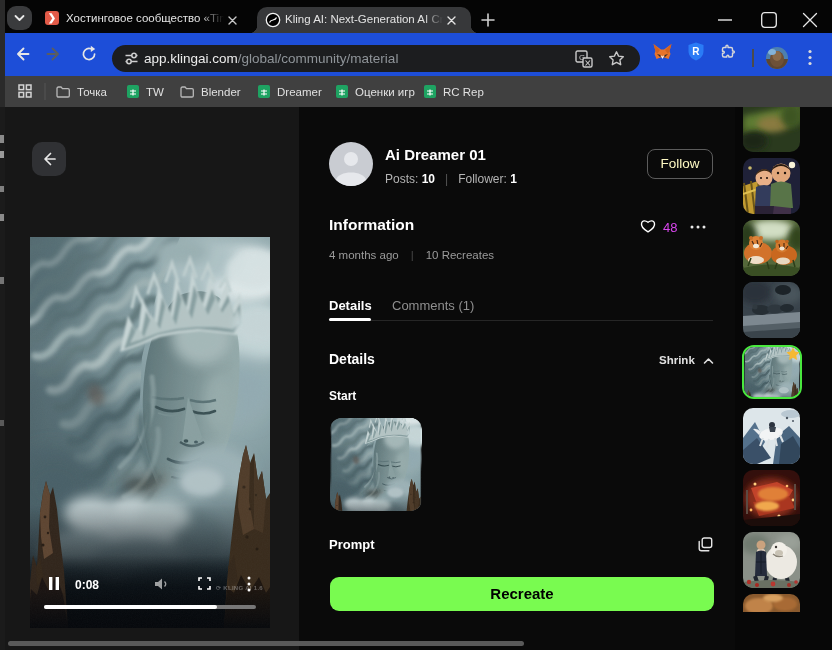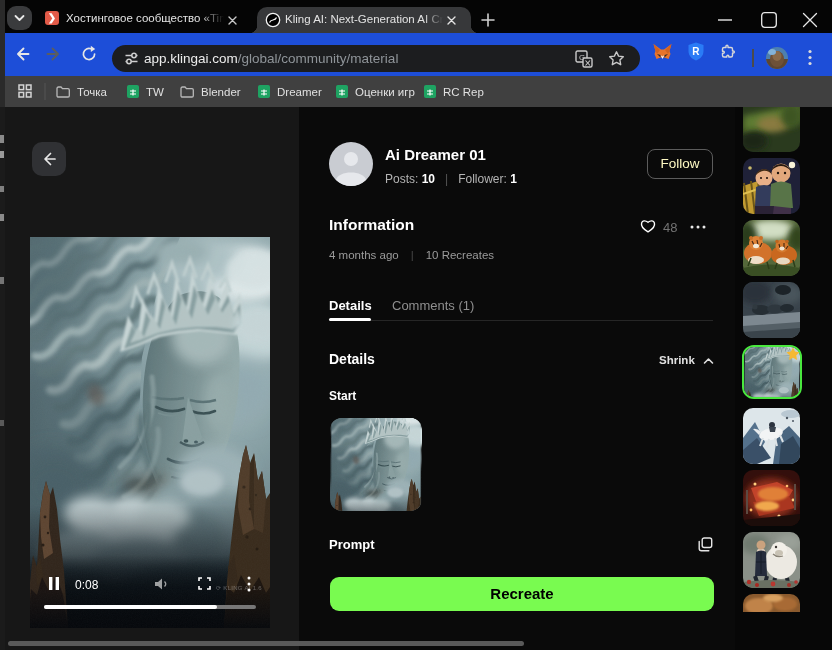--- a/index.html
+++ b/index.html
@@ -27,21 +27,21 @@
   #omnibox { position:absolute; left:112px; top:12px; width:528px; height:27px; border-radius:14px; background:#1c1d1f; }
   #urltext { position:absolute; left:32px; top:6px; font-size:13.5px; color:#ececec; white-space:nowrap; }
   #urltext .dim { color:#8f9499; }
 
   
   #bookmarks { position:absolute; left:0; top:76px; width:832px; height:31px; background:#404040; }
   .bm { position:absolute; top:0; height:31px; display:flex; align-items:center; gap:7px; font-size:11.5px; color:#e0e0e0; }
 
   
   #content { position:absolute; left:0; top:107px; width:832px; height:543px; background:#090909; overflow:hidden; }
-  #leftcol { position:absolute; left:5px; top:0; width:294px; height:543px; background:#171717; }
+  #leftcol { position:absolute; left:5px; top:0; width:294px; height:543px; background:#171717;font-weight:bold; }
   #backbtn { position:absolute; left:27px; top:35px; width:34px; height:34px; border-radius:10px; background:#303134; }
   #video { position:absolute; left:25px; top:130px; width:240px; height:391px; background:#000; overflow:hidden; }
 
   #rightpanel { position:absolute; left:299px; top:0; width:436px; height:543px; background:#0a0a0a; color:#fff; }
   #sidebar { position:absolute; left:735px; top:0; width:97px; height:543px; background:#070707; }
   .thumb { position:absolute; left:8px; width:57px; height:56px; border-radius:10px; overflow:hidden; }
   .thumb svg { display:block; }
 
   #hscroll { position:absolute; left:8px; top:641px; width:516px; height:5px; border-radius:3px; background:#5a5a5a; z-index:60; }
 
@@ -480,21 +480,21 @@
         <circle cx="22" cy="17" r="7" fill="#e6e8ec"></circle>
         <path d="M7 38 C9 28 35 28 37 38 A22 22 0 0 1 7 38 Z" fill="#e6e8ec"></path>
       </svg>
       <div class="rp-name">Ai Dreamer 01</div>
       <div class="rp-stats">Posts: <b>10</b><span class="sep">|</span>Follower: <b>1</b></div>
       <div id="followbtn">Follow</div>
       <div class="rp-info">Information</div>
       <svg class="abs" style="left:340px;top:111px" width="18" height="16" viewBox="0 0 18 16">
         <path d="M9 14.5 C-3 7.5 2.5 -1 9 4.2 C15.5 -1 21 7.5 9 14.5 Z" stroke="#fff" stroke-width="1.5" fill="none" transform="scale(0.92) translate(0.8,0.5)"></path>
       </svg>
-      <div class="abs" style="left:364px;top:113px;font-size:13px;color:#737373">48</div>
+      <div class="abs" style="left:364px;top:113px;font-size:13px;color:#d946ef">48</div>
       <svg class="abs" style="left:391px;top:118px" width="18" height="4" viewBox="0 0 18 4">
         <circle cx="2" cy="2" r="1.5" fill="#e8e8e8"></circle>
           <circle cx="8" cy="2" r="1.5" fill="#e8e8e8"></circle>
           <circle cx="14" cy="2" r="1.5" fill="#e8e8e8"></circle>
       </svg>
       <div class="rp-meta">4 months ago<span class="sep">|</span>10 Recreates</div>
       <div class="rp-tab1">Details</div>
       <div class="rp-tab2">Comments (1)</div>
       <div class="rp-divider"></div>
       <div class="rp-underline"></div>

